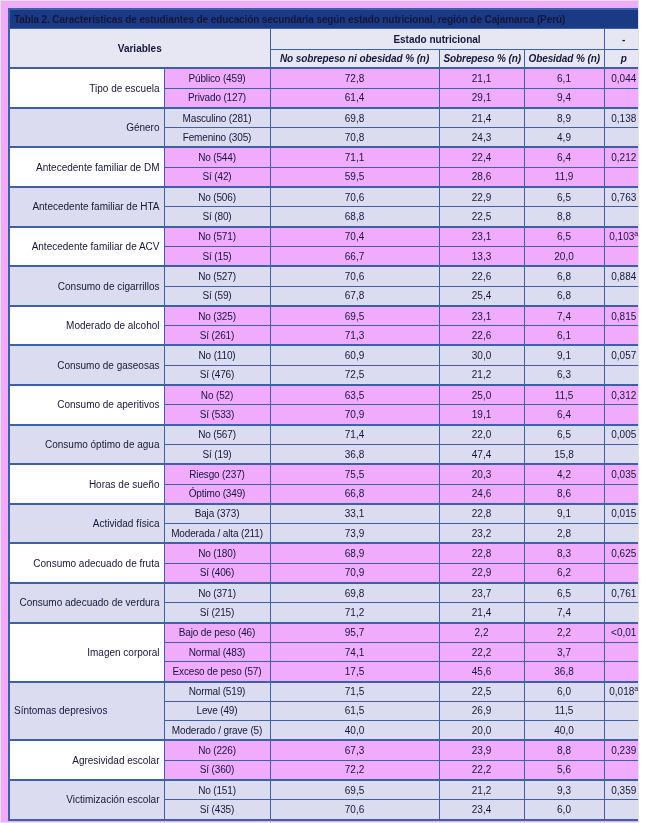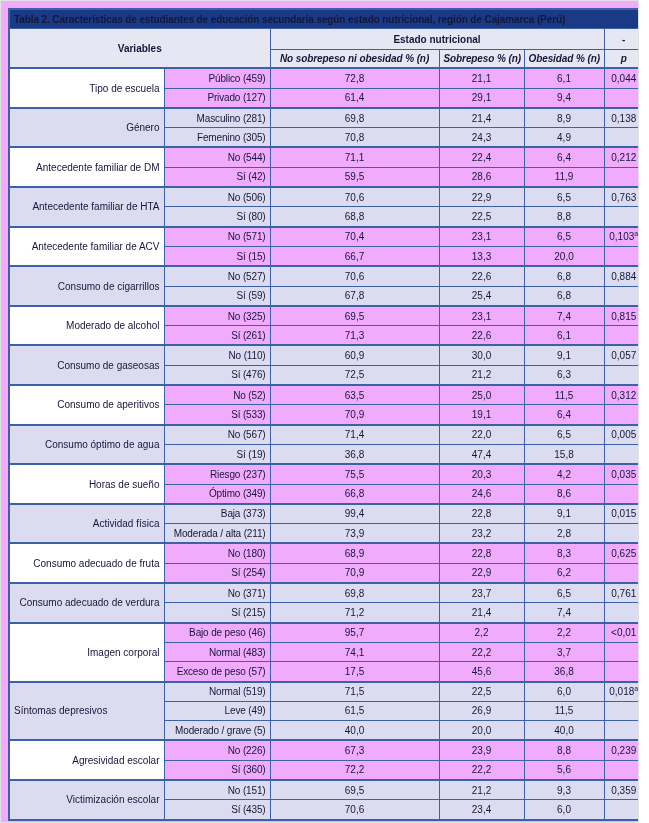--- a/index.html
+++ b/index.html
@@ -33,21 +33,21 @@
     padding:3px 7px;height:15px;white-space:nowrap;
   }
   tr.hrow1 td{height:20px;}
   tr.hrow2 td{height:17px;font-style:italic;}
   td.hcell{
     background:var(--head-bg);font-weight:bold;text-align:center;
     font-size:10.5px;
   }
   td.hsub{font-size:10px;letter-spacing:-0.1px;}
   td.var-cell{text-align:right;padding-left:9px;background:#fff;}
-  td.cat-cell{text-align:right;padding-left:5px;letter-spacing:-0.15px;}
+  td.cat-cell{text-align:center;padding-left:5px;letter-spacing:-0.15px;}
   td.num-cell,td.p-cell{text-align:center;}
   tr.shaded td{background:var(--shade);}
   tr.group-start td{border-top:2px solid var(--bc);}
   td.var-cell.center{text-align:left;padding-left:4px;}
   sup{font-size:7px;line-height:0;vertical-align:super;}
 </style>
 </head>
 <body>
 
 <div class="page">
@@ -238,42 +238,42 @@
         <tr>
           <td class="cat-cell">Óptimo (349)</td>
           <td class="num-cell">66,8</td>
           <td class="num-cell">24,6</td>
           <td class="num-cell">8,6</td>
           <td class="p-cell"></td>
         </tr>
         <tr class="group-start shaded">
           <td class="var-cell" rowspan="2">Actividad física</td>
           <td class="cat-cell">Baja (373)</td>
-          <td class="num-cell">99,4</td>
+          <td class="num-cell">33,1</td>
           <td class="num-cell">22,8</td>
           <td class="num-cell">9,1</td>
           <td class="p-cell">0,015</td>
         </tr>
         <tr class="shaded">
           <td class="cat-cell">Moderada / alta (211)</td>
           <td class="num-cell">73,9</td>
           <td class="num-cell">23,2</td>
           <td class="num-cell">2,8</td>
           <td class="p-cell"></td>
         </tr>
         <tr class="group-start">
           <td class="var-cell" rowspan="2">Consumo adecuado de fruta</td>
           <td class="cat-cell">No (180)</td>
           <td class="num-cell">68,9</td>
           <td class="num-cell">22,8</td>
           <td class="num-cell">8,3</td>
           <td class="p-cell">0,625</td>
         </tr>
         <tr>
-          <td class="cat-cell">Sí (254)</td>
+          <td class="cat-cell">Sí (406)</td>
           <td class="num-cell">70,9</td>
           <td class="num-cell">22,9</td>
           <td class="num-cell">6,2</td>
           <td class="p-cell"></td>
         </tr>
         <tr class="group-start shaded">
           <td class="var-cell" rowspan="2">Consumo adecuado de verdura</td>
           <td class="cat-cell">No (371)</td>
           <td class="num-cell">69,8</td>
           <td class="num-cell">23,7</td>

